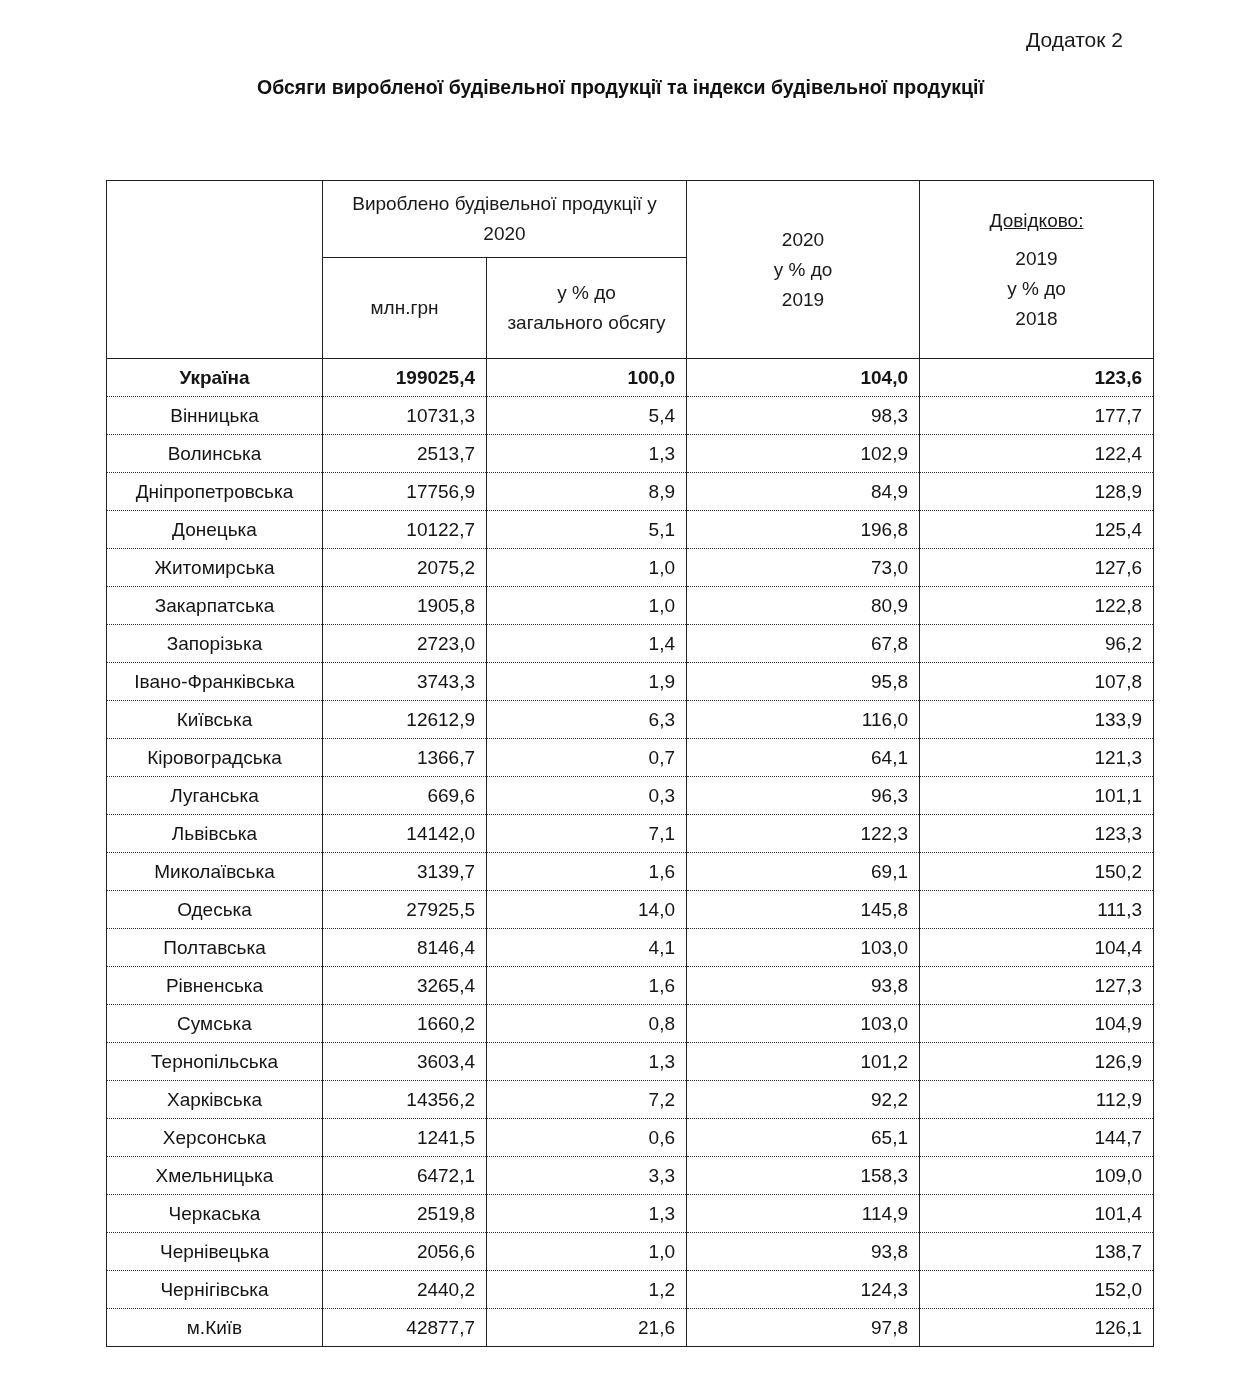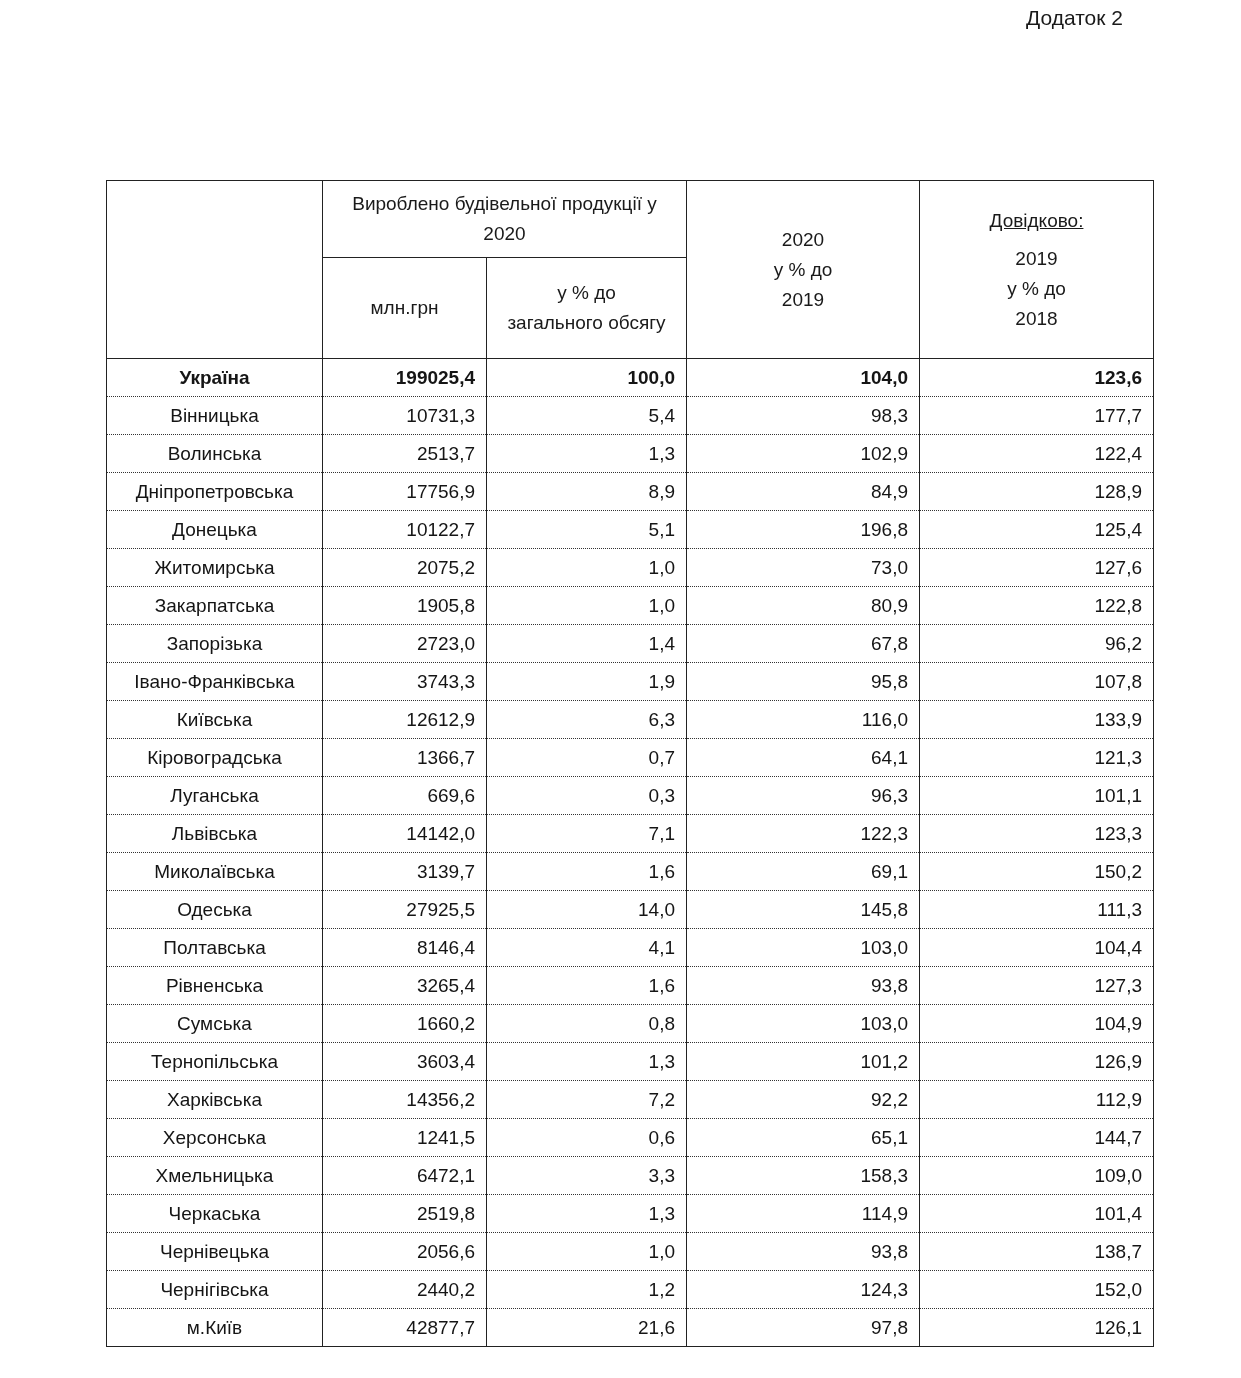--- a/index.html
+++ b/index.html
@@ -10,21 +10,21 @@
     body {
       width: 1241px;
       height: 1378px;
       position: relative;
       font-family: "Liberation Sans", "DejaVu Sans", sans-serif;
       color: #111111;
       overflow: hidden;
     }
     .appendix {
       position: absolute;
-      top: 6px;
+      top: 28px;
       right: 118px;
       font-size: 21px;
       color: #1a1a1a;
     }
     .title {
       position: absolute;
       top: 72px;
       left: 0;
       width: 1241px;
       text-align: center;
@@ -80,20 +80,21 @@
       border-top: 1.5px solid #222;
     }
     tr.last td { border-bottom: 1.5px solid #222; }
   </style>
 </head>
 <body>
 
 <div class="appendix">Додаток 2</div>
 
 <div class="title">
+  <div>Обсяги виробленої будівельної продукції та індекси будівельної продукції</div>
 </div>
 
 <table class="data">
   <colgroup>
     <col class="c0">
       <col class="c1">
       <col class="c2">
       <col class="c3">
       <col class="c4">
   </colgroup>

